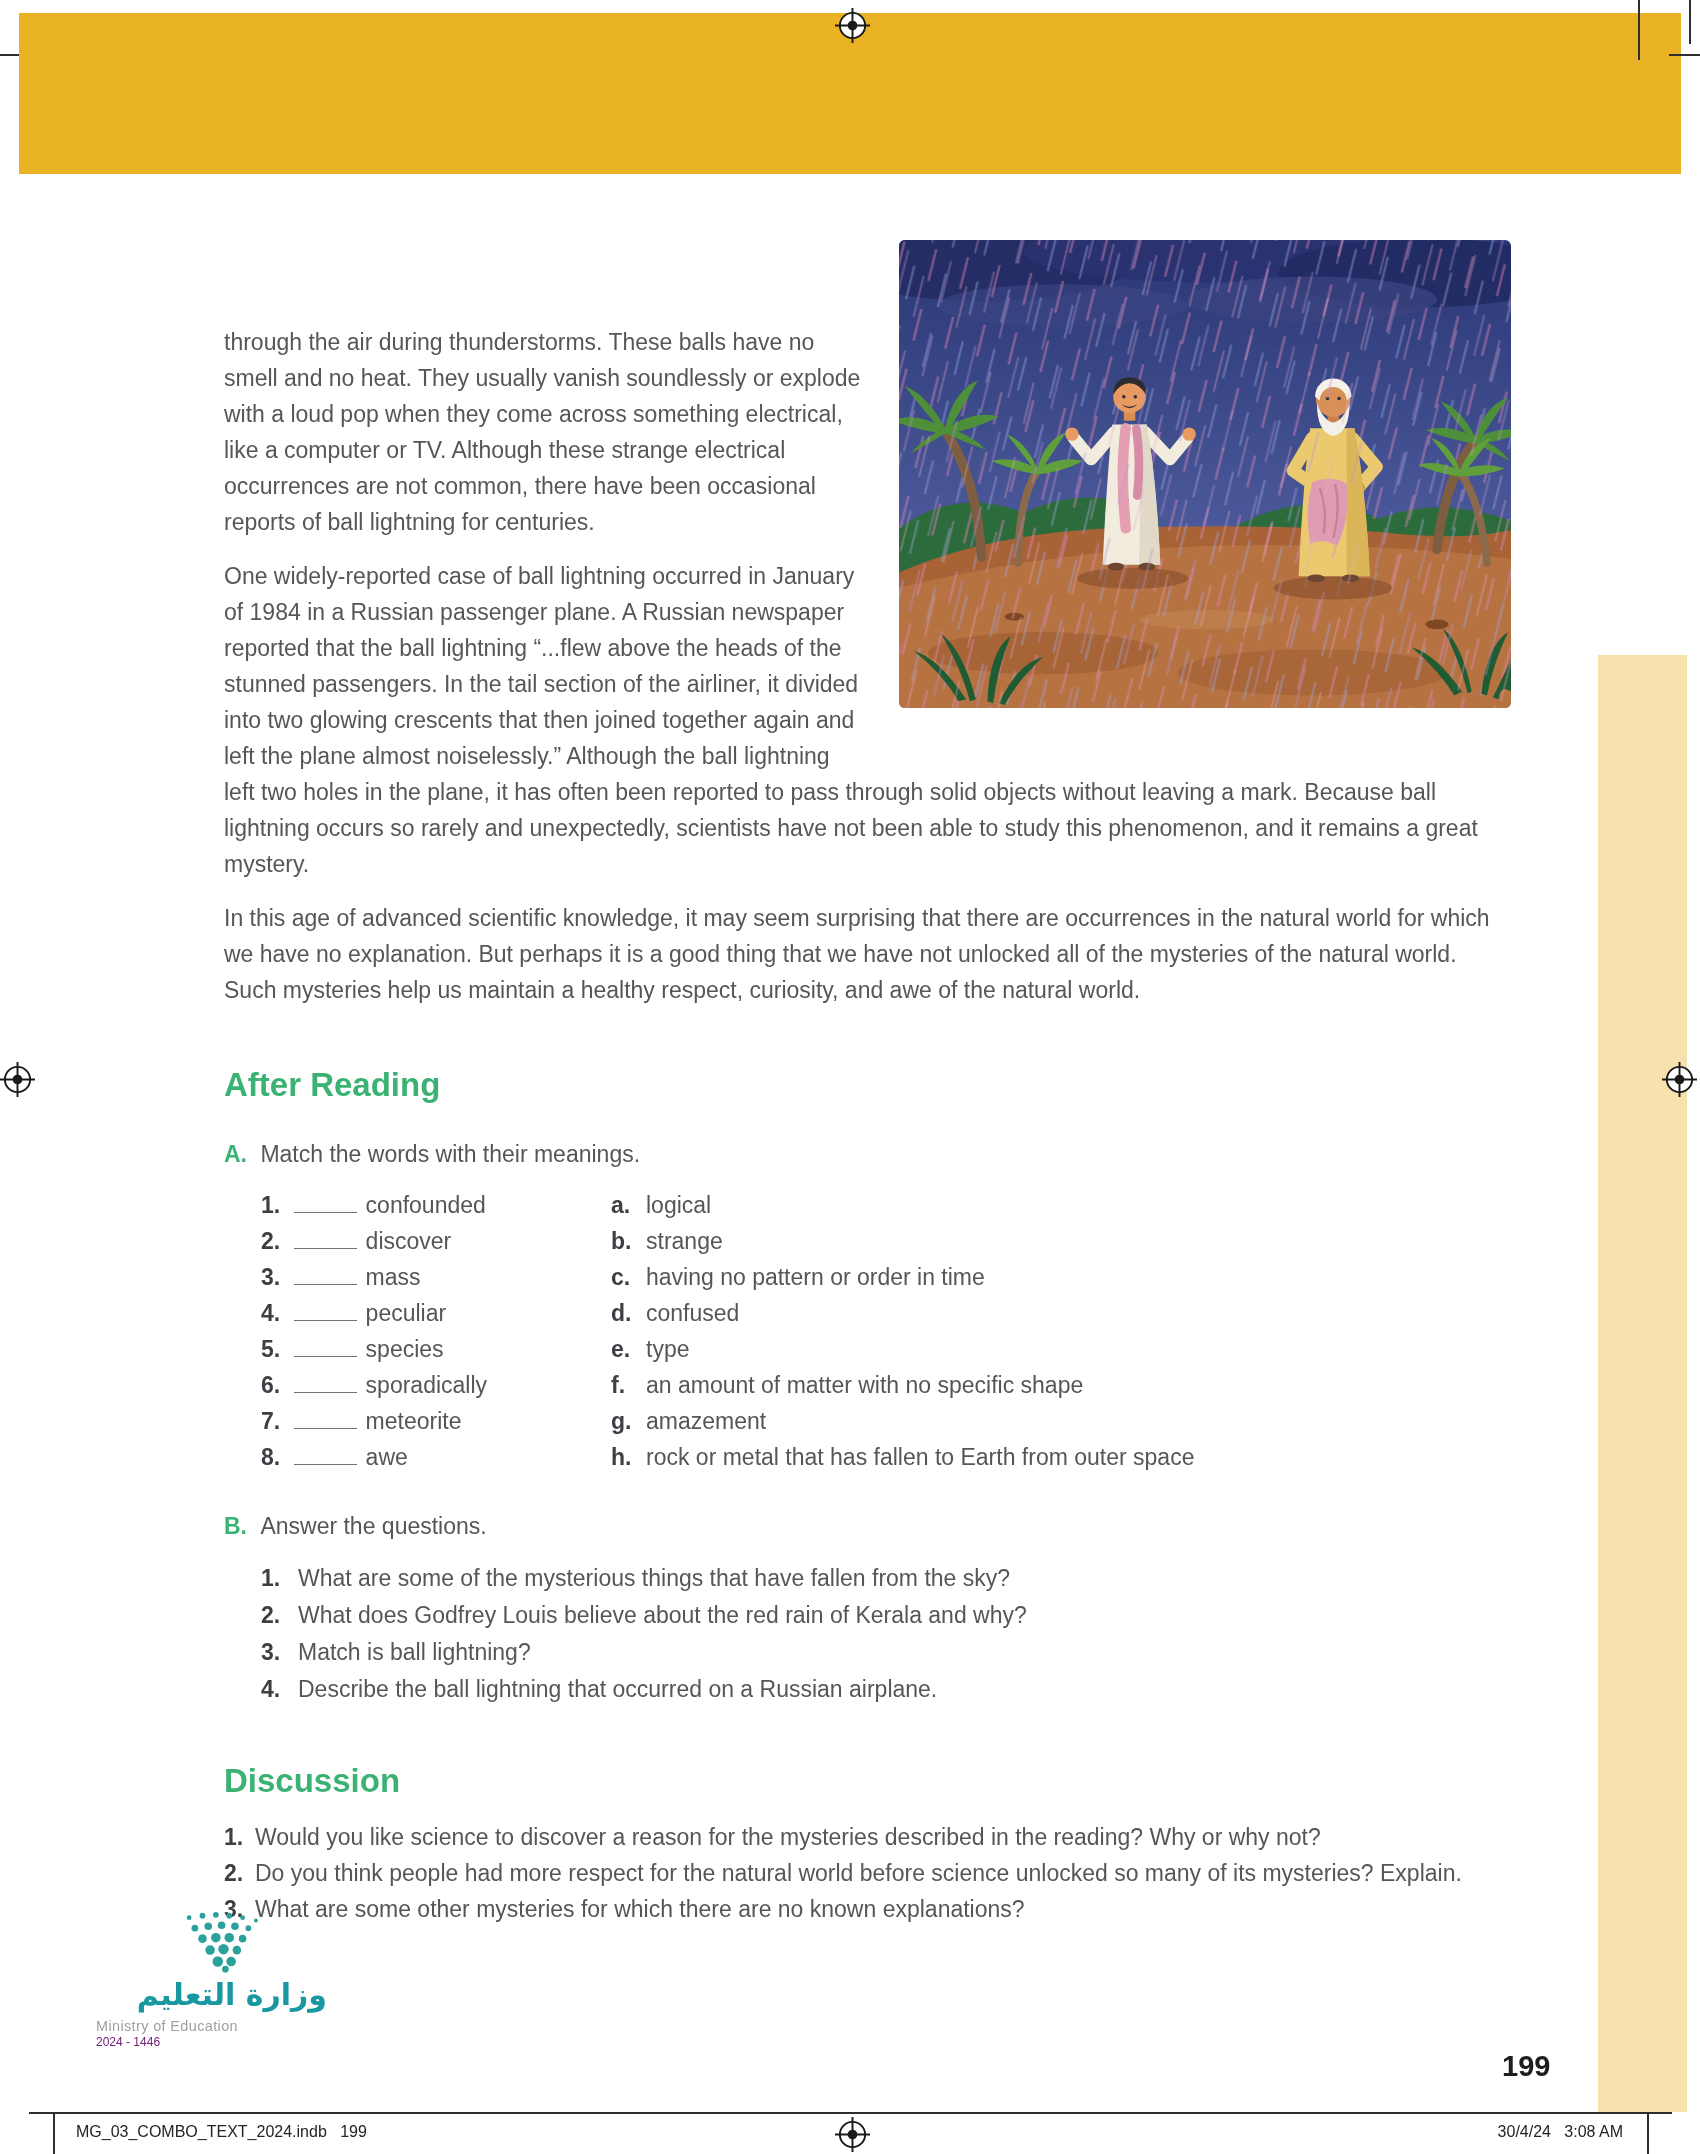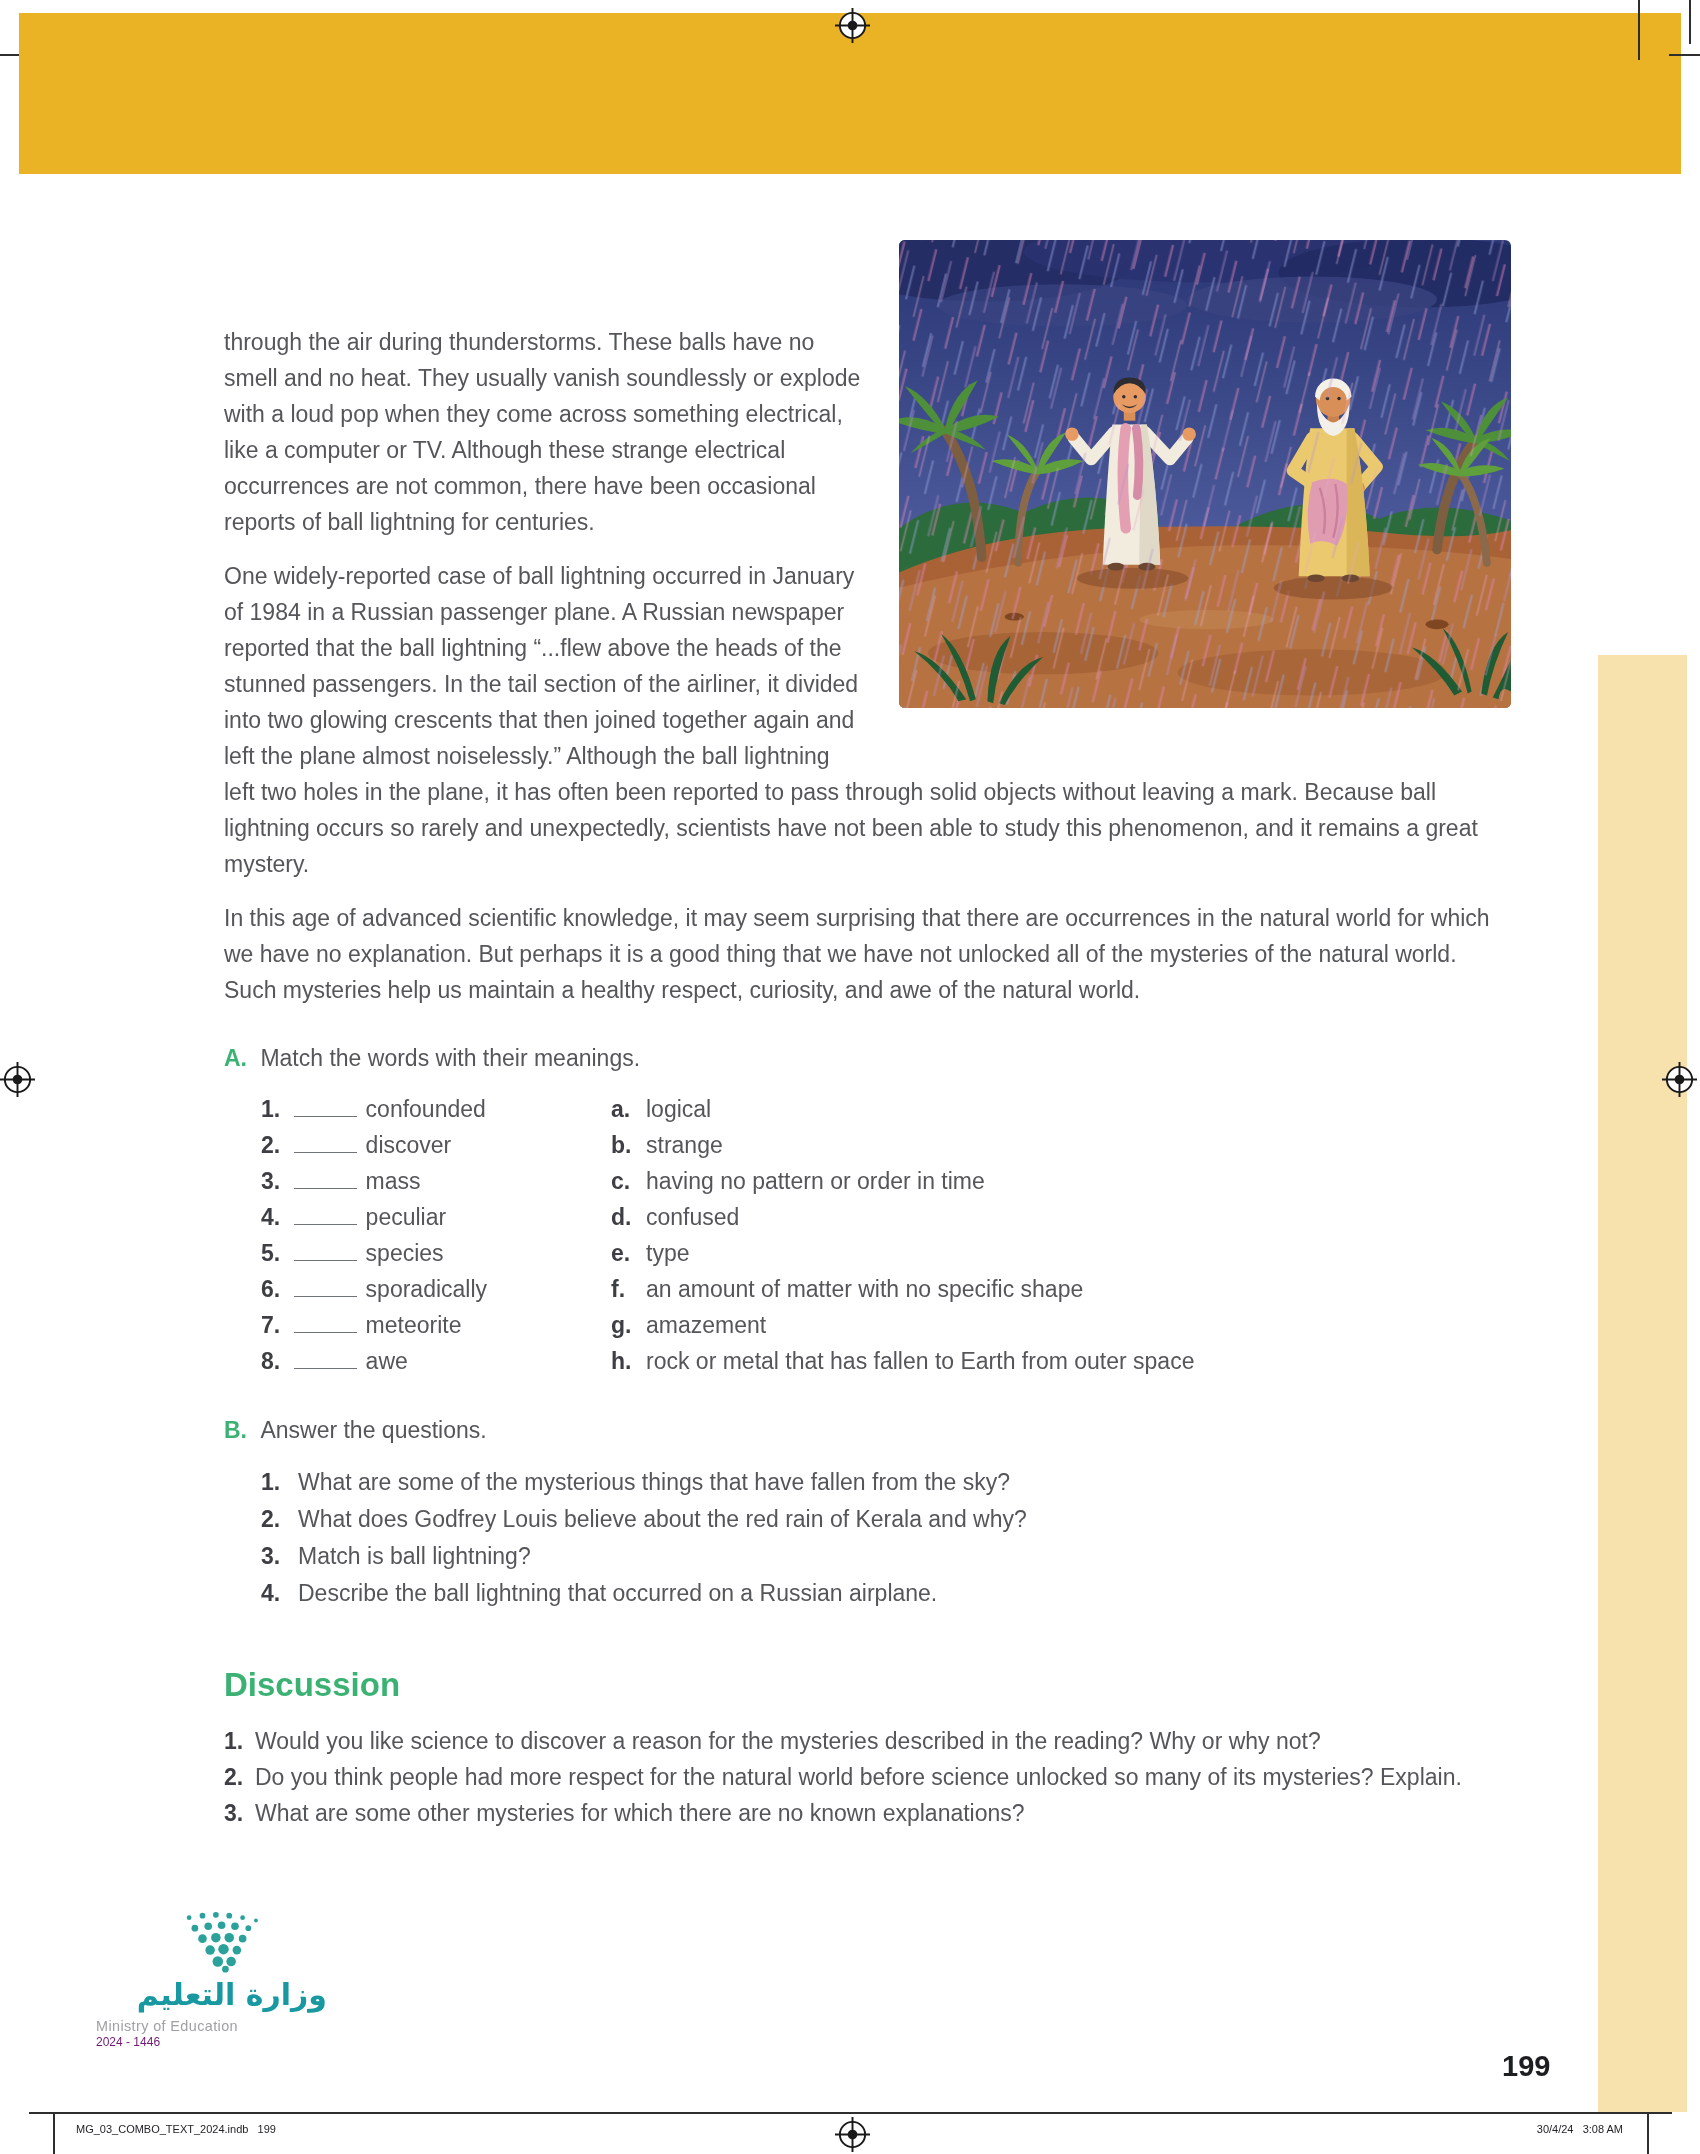--- a/index.html
+++ b/index.html
@@ -6,21 +6,21 @@
   body{
     width:1700px;height:2155px;position:relative;background:#ffffff;
     font-family:"Liberation Sans",sans-serif;color:#55565A;overflow:hidden;
   }
   
   .band-top{position:absolute;left:19px;top:13.4px;width:1662px;height:161px;background:#EAB225;}
   .band-right{position:absolute;left:1598px;top:655px;width:89px;height:1457px;background:#F7E1AC;}
   .cropline{position:absolute;background:#2e2e2e;}
   .regmark{position:absolute;width:35px;height:35px;}
   .footer-rule{position:absolute;left:29px;top:2112px;width:1643px;height:1.9px;background:#2e2e2e;}
-  .footer-text{position:absolute;top:2123px;font-size:11px;color:#232427;white-space:pre;}
+  .footer-text{position:absolute;top:2123px;font-size:16px;color:#232427;white-space:pre;}
   .page-number{position:absolute;left:1502px;top:2050px;font-size:29px;font-weight:bold;color:#1D1E21;}
 
   
   .content{position:absolute;left:224px;top:240px;width:1287px;font-size:23px;line-height:36px;}
   .illus{float:right;width:612px;height:468px;margin:0 0 38px 35px;border-radius:5.8px;overflow:hidden;}
   .illus svg{display:block;}
   p.body{margin:18px 0 0 0;}
   p.body.first{margin-top:84px;}
   h2.section{color:#3BB273;font-size:33px;font-weight:bold;margin:58px 0 0 0;line-height:38px;}
   h2.section.disc{margin-top:54px;}
@@ -200,20 +200,21 @@
       </g>
 
       <rect width="637" height="487" fill="url(#rainB)" opacity="0.35"></rect>
     </svg>
   </div>
 
   <p class="body first">through the air during thunderstorms. These balls have no smell and no heat. They usually vanish soundlessly or explode with a loud pop when they come across something electrical, like a computer or TV. Although these strange electrical occurrences are not common, there have been occasional reports of ball lightning for centuries.</p>
   <p class="body">One widely-reported case of ball lightning occurred in January of 1984 in a Russian passenger plane. A Russian newspaper reported that the ball lightning “...flew above the heads of the stunned passengers. In the tail section of the airliner, it divided into two glowing crescents that then joined together again and left the plane almost noiselessly.” Although the ball lightning left two holes in the plane, it has often been reported to pass through solid objects without leaving a mark. Because ball lightning occurs so rarely and unexpectedly, scientists have not been able to study this phenomenon, and it remains a great mystery.</p>
   <p class="body">In this age of advanced scientific knowledge, it may seem surprising that there are occurrences in the natural world for which we have no explanation. But perhaps it is a good thing that we have not unlocked all of the mysteries of the natural world. Such mysteries help us maintain a healthy respect, curiosity, and awe of the natural world.</p>
 
+  <h2 class="section">After Reading</h2>
 
   <div class="ex-head">
     <span class="ex-label">A.</span><span>Match the words with their meanings.</span>
   </div>
 
   <div class="match">
     <div class="match-row">
       <div class="match-left">
           <span class="m-num">1.</span>
           <span class="blank"></span>

